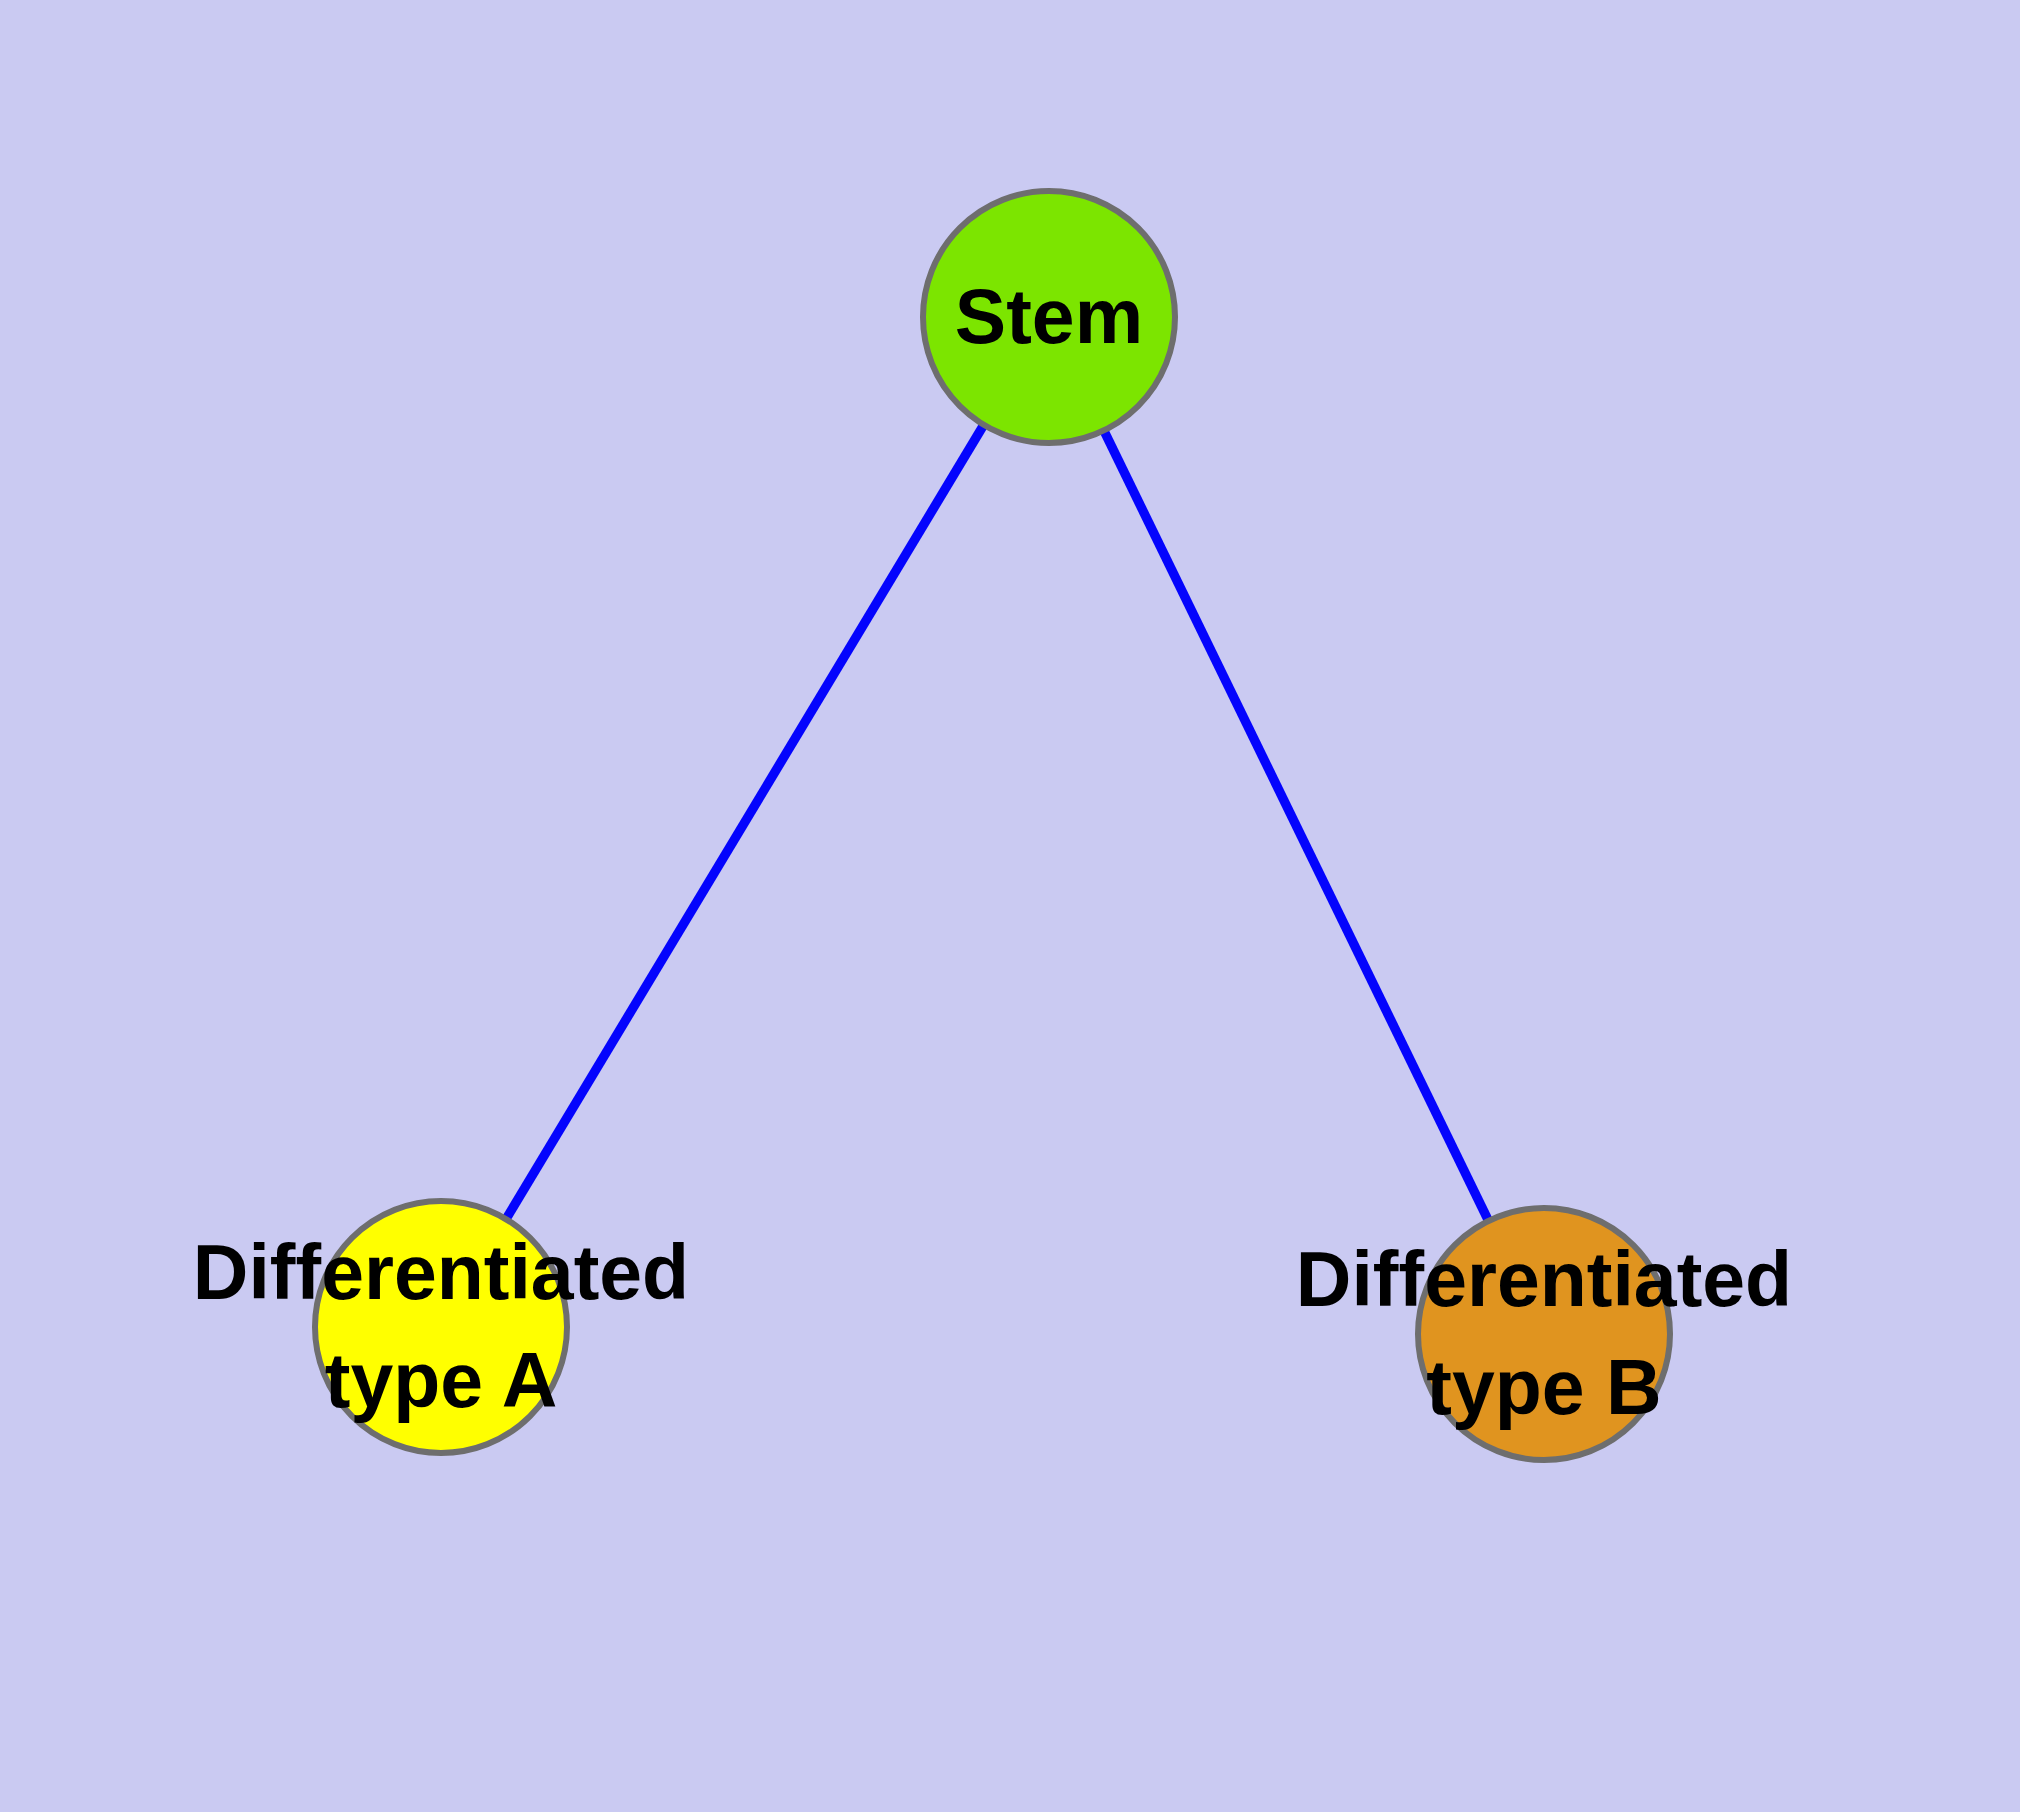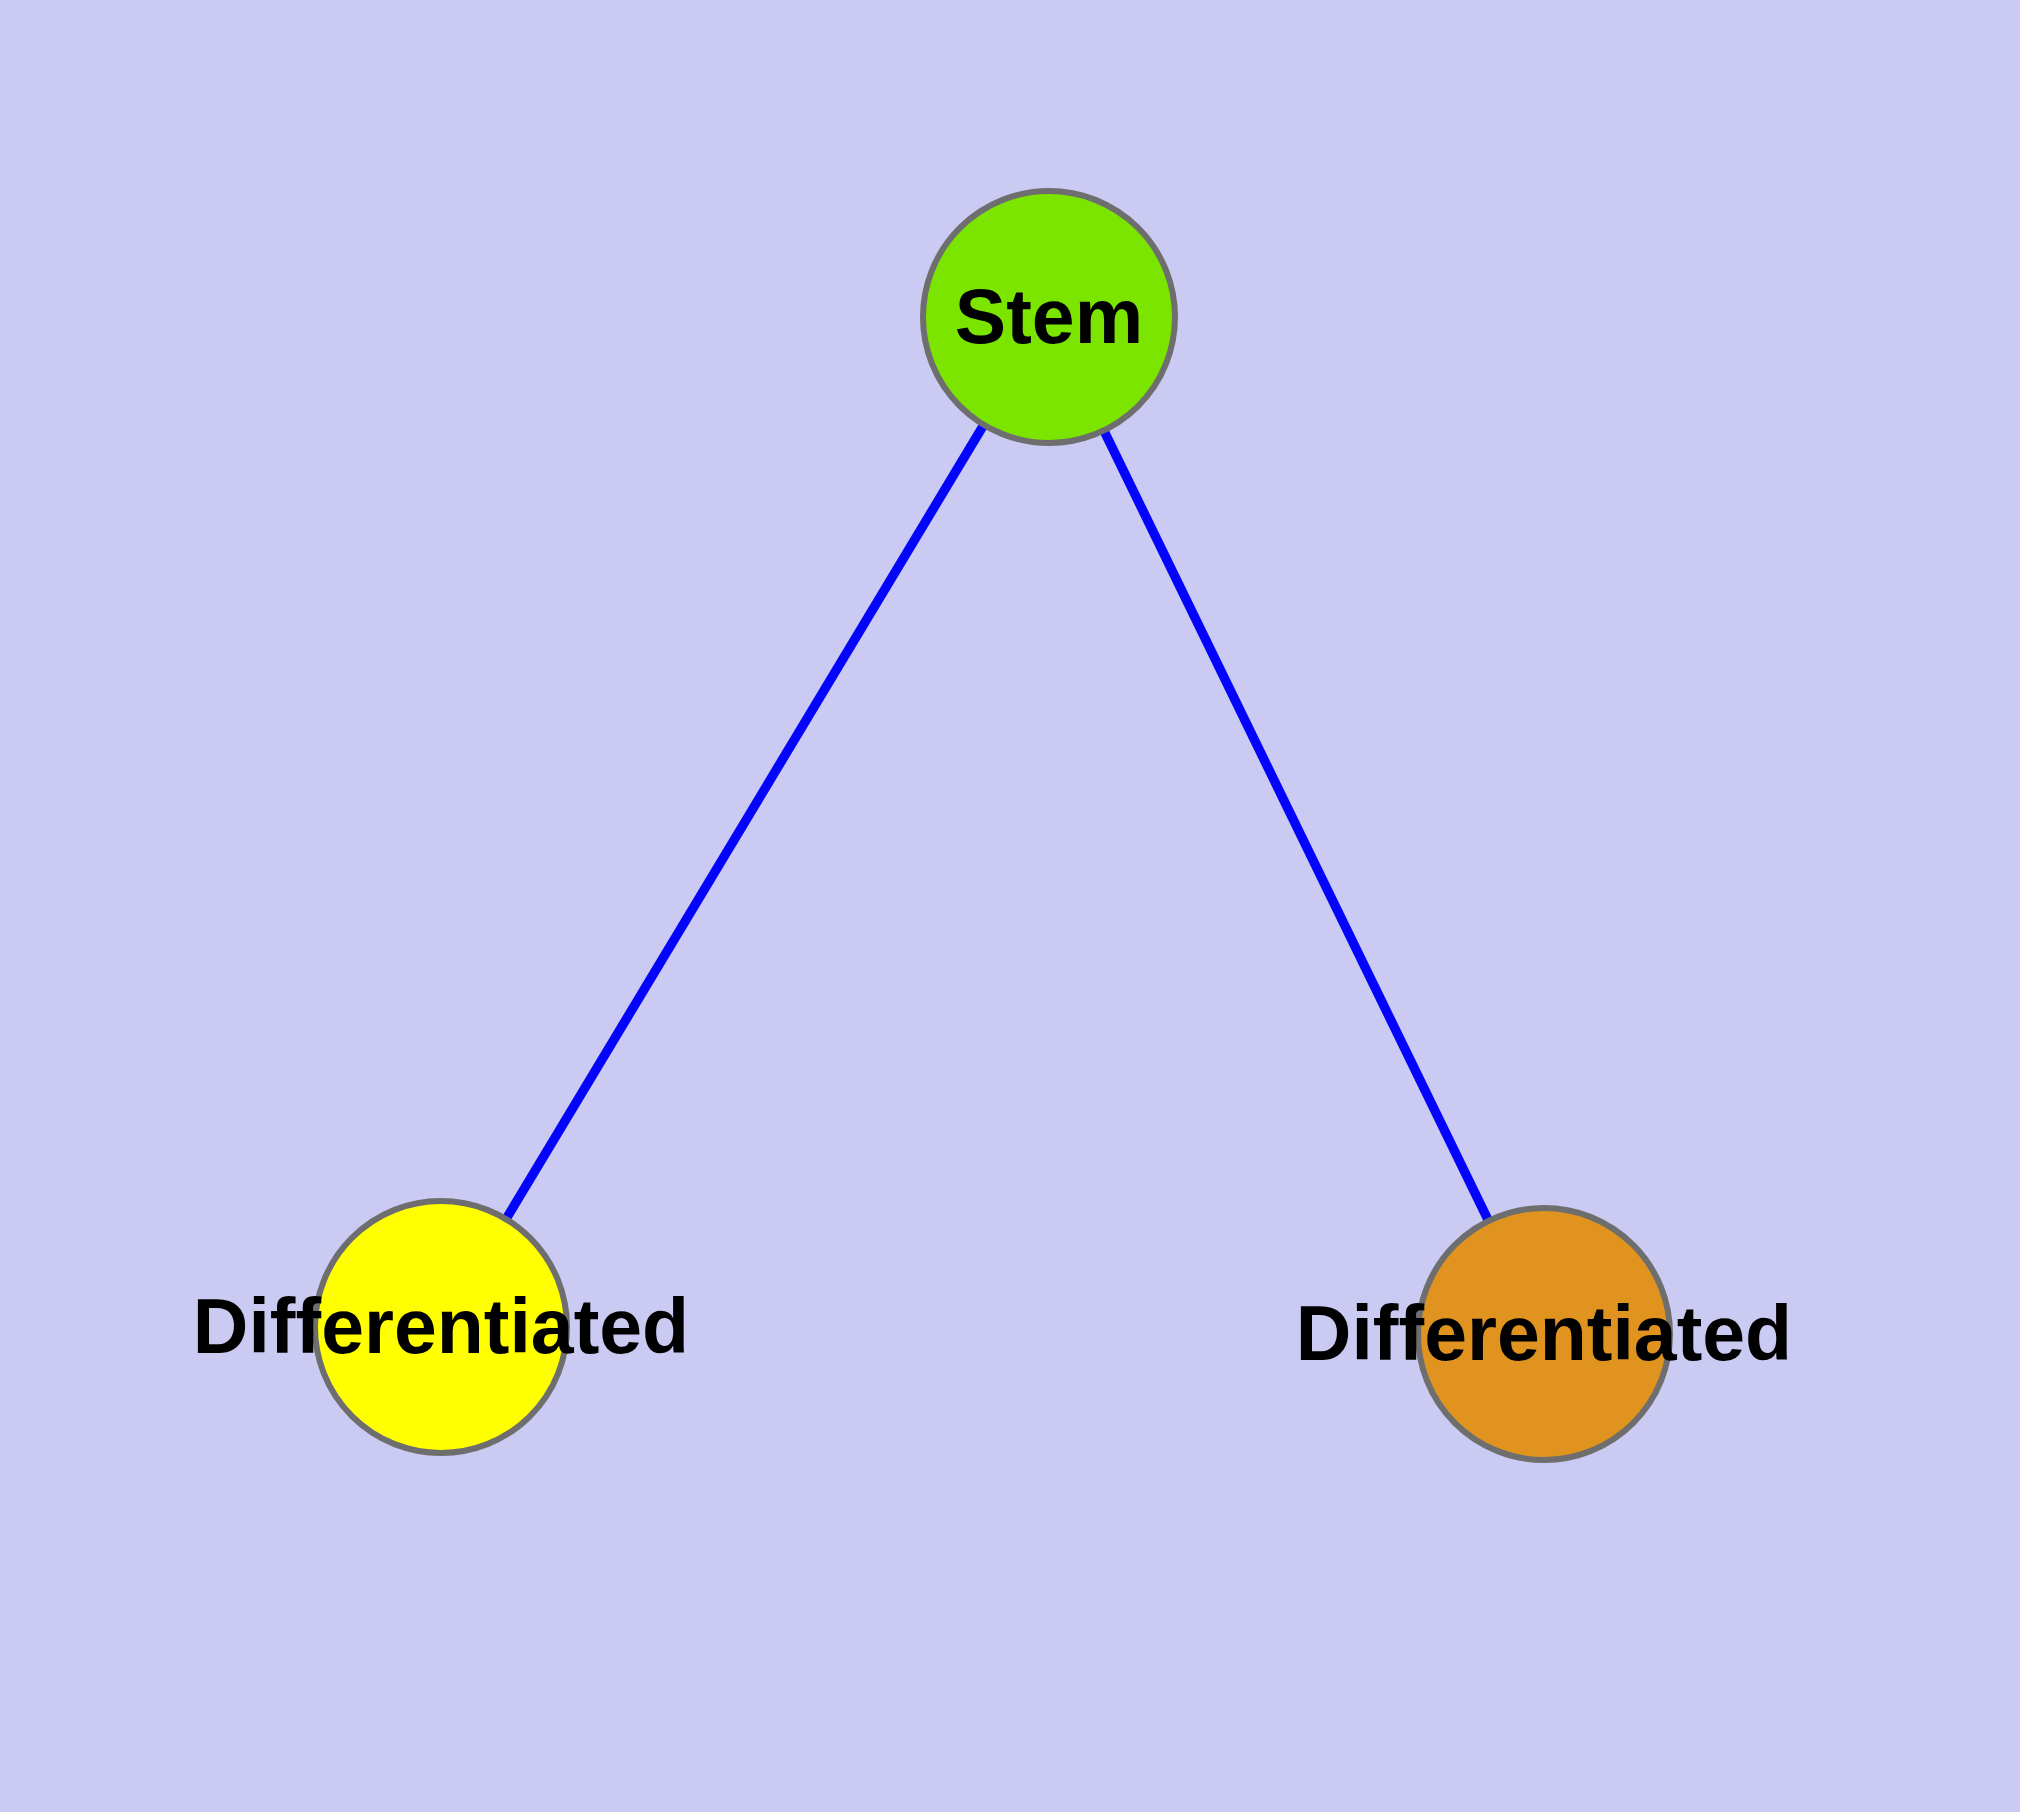--- a/index.html
+++ b/index.html
@@ -56,20 +56,22 @@
     <line x1="1237" y1="374" x2="520" y2="1566" stroke-width="11" stroke="#0404fd"></line>
     <line x1="1237" y1="374" x2="1821" y2="1574" stroke-width="11" stroke="#0404fd"></line>
   </svg>
 
   <div class="node node-stem" style="background-color: rgb(124, 229, 0); border-color: rgb(110, 110, 110);">
     <div class="node-label">Stem</div>
   </div>
 
   <div class="node node-type-a" style="background-color: rgb(255, 255, 0); border-color: rgb(110, 110, 110);">
     <div class="node-label">Differentiated</div>
+    <div class="node-label">type A</div>
   </div>
 
   <div class="node node-type-b" style="background-color: rgb(224, 148, 31); border-color: rgb(110, 110, 110);">
     <div class="node-label">Differentiated</div>
+    <div class="node-label">type B</div>
   </div>
 
 </div>
 
 
 </body></html>

